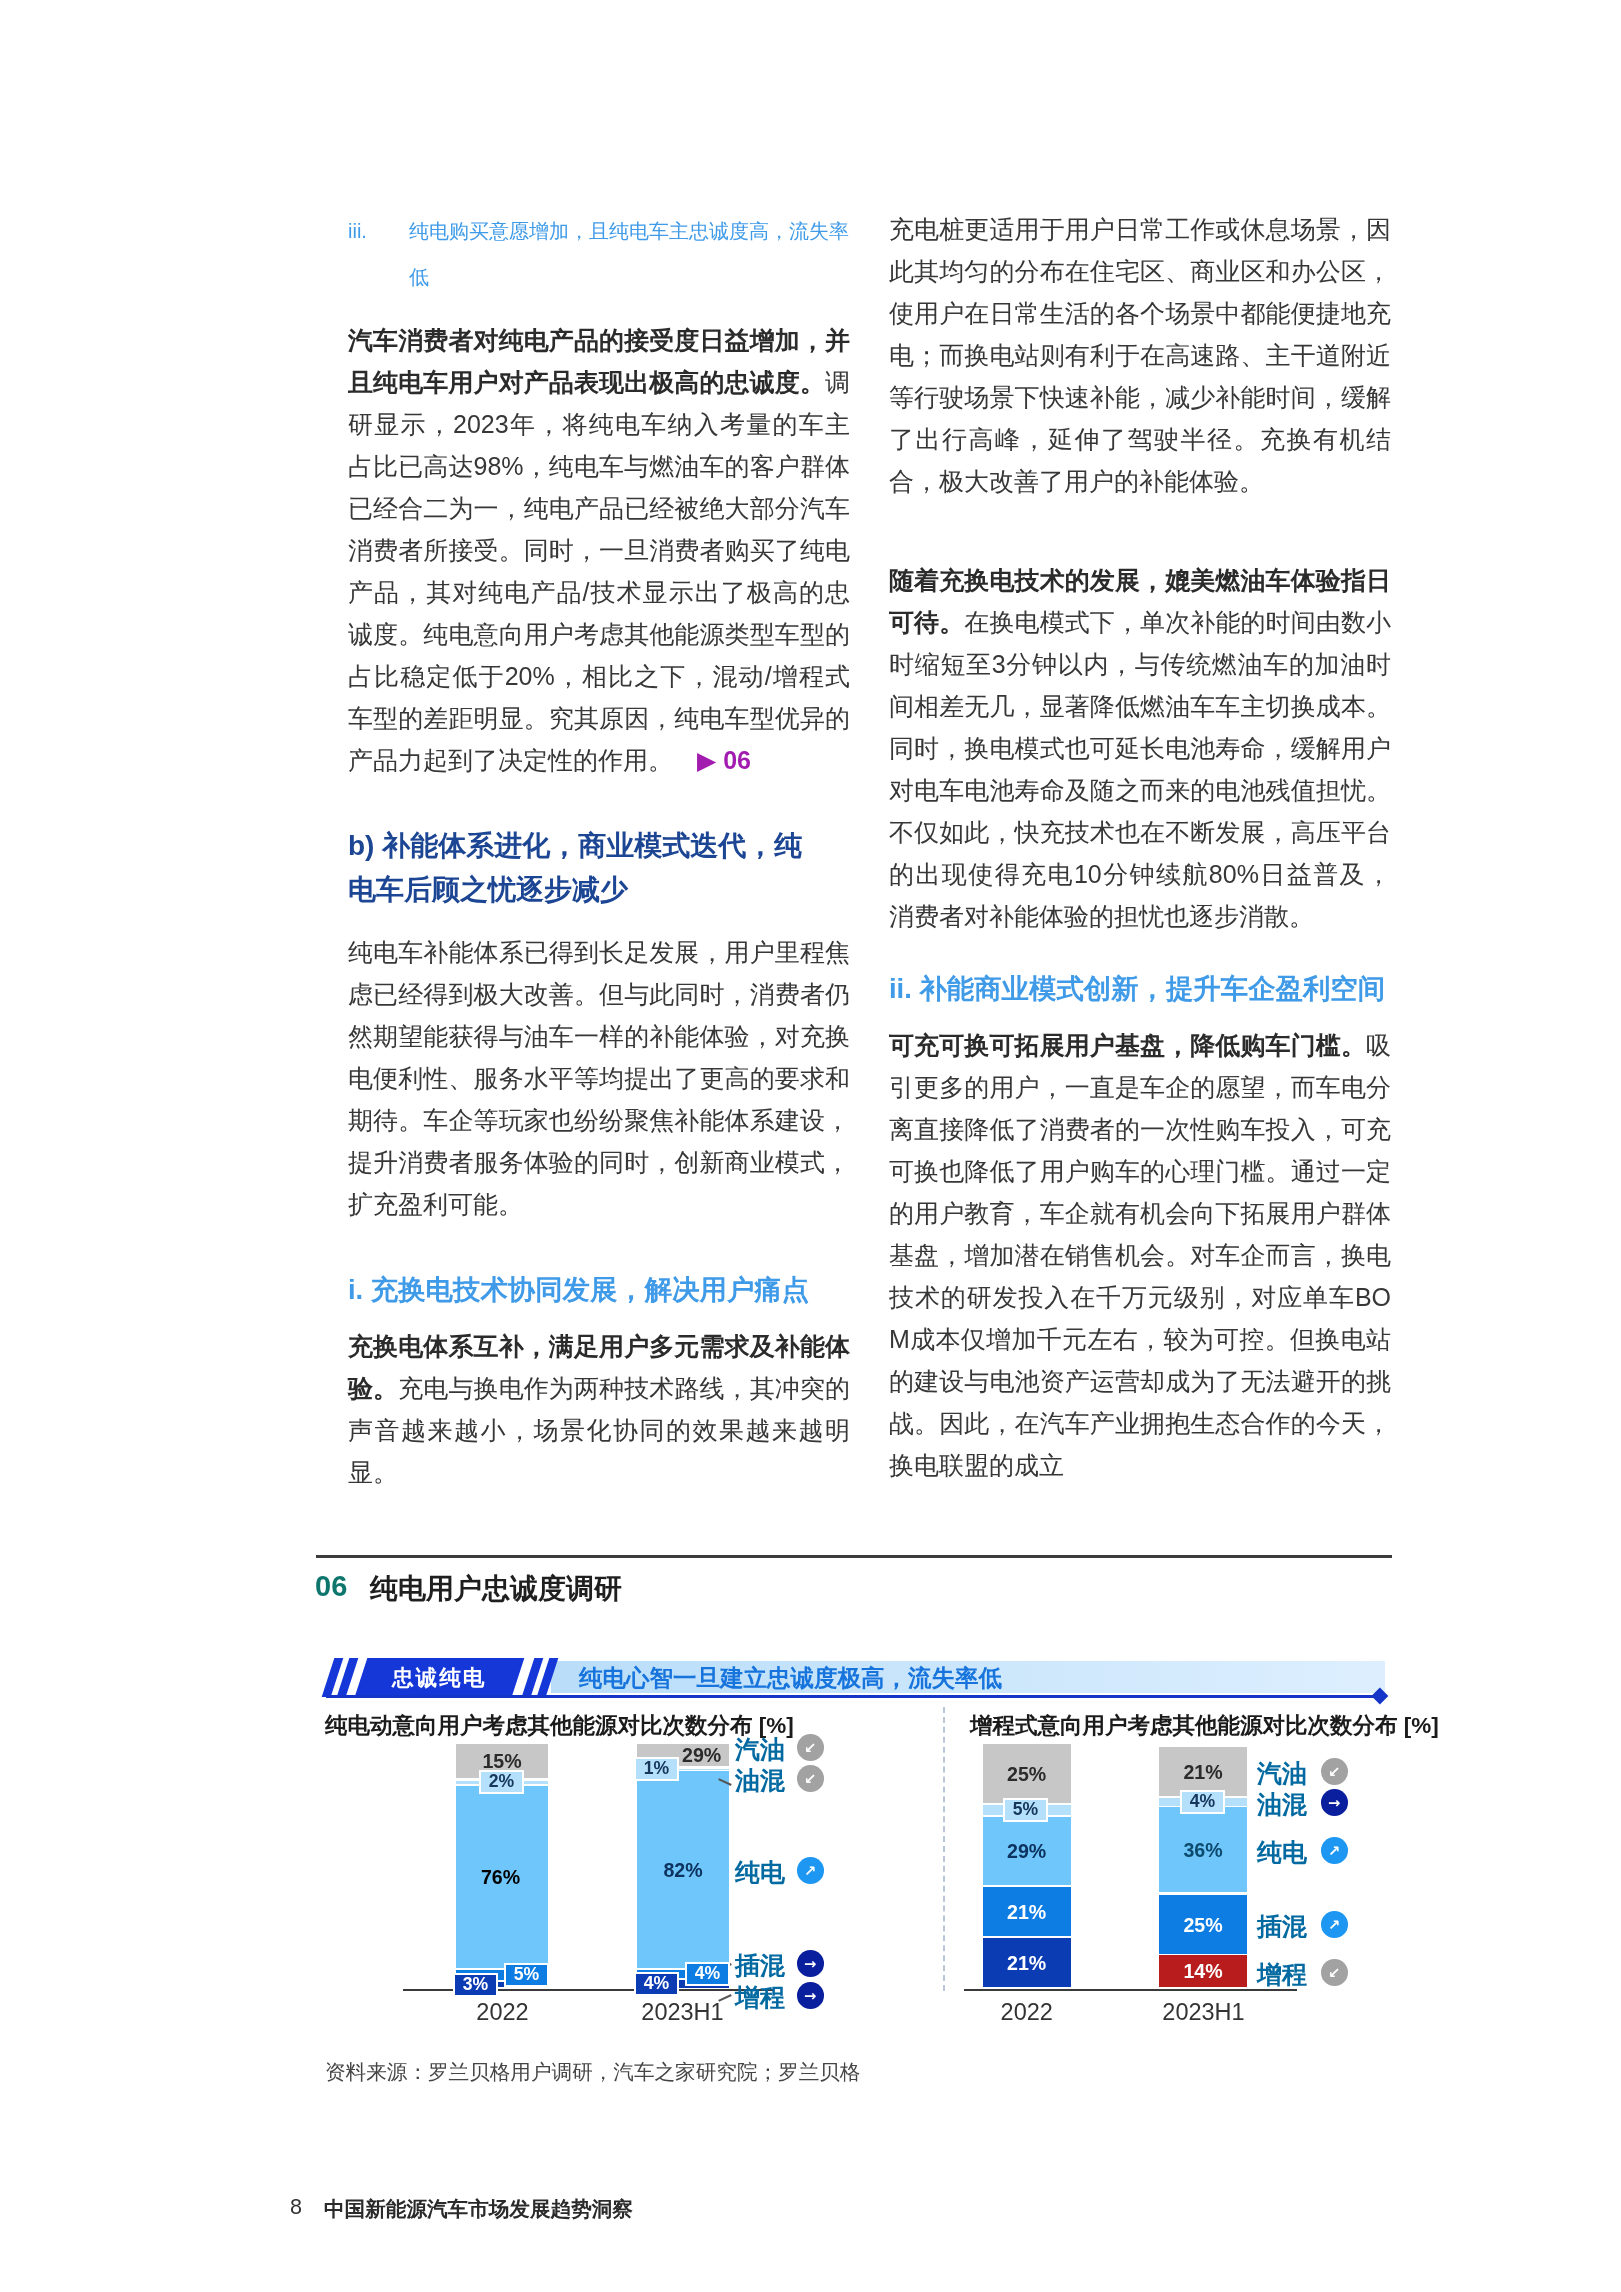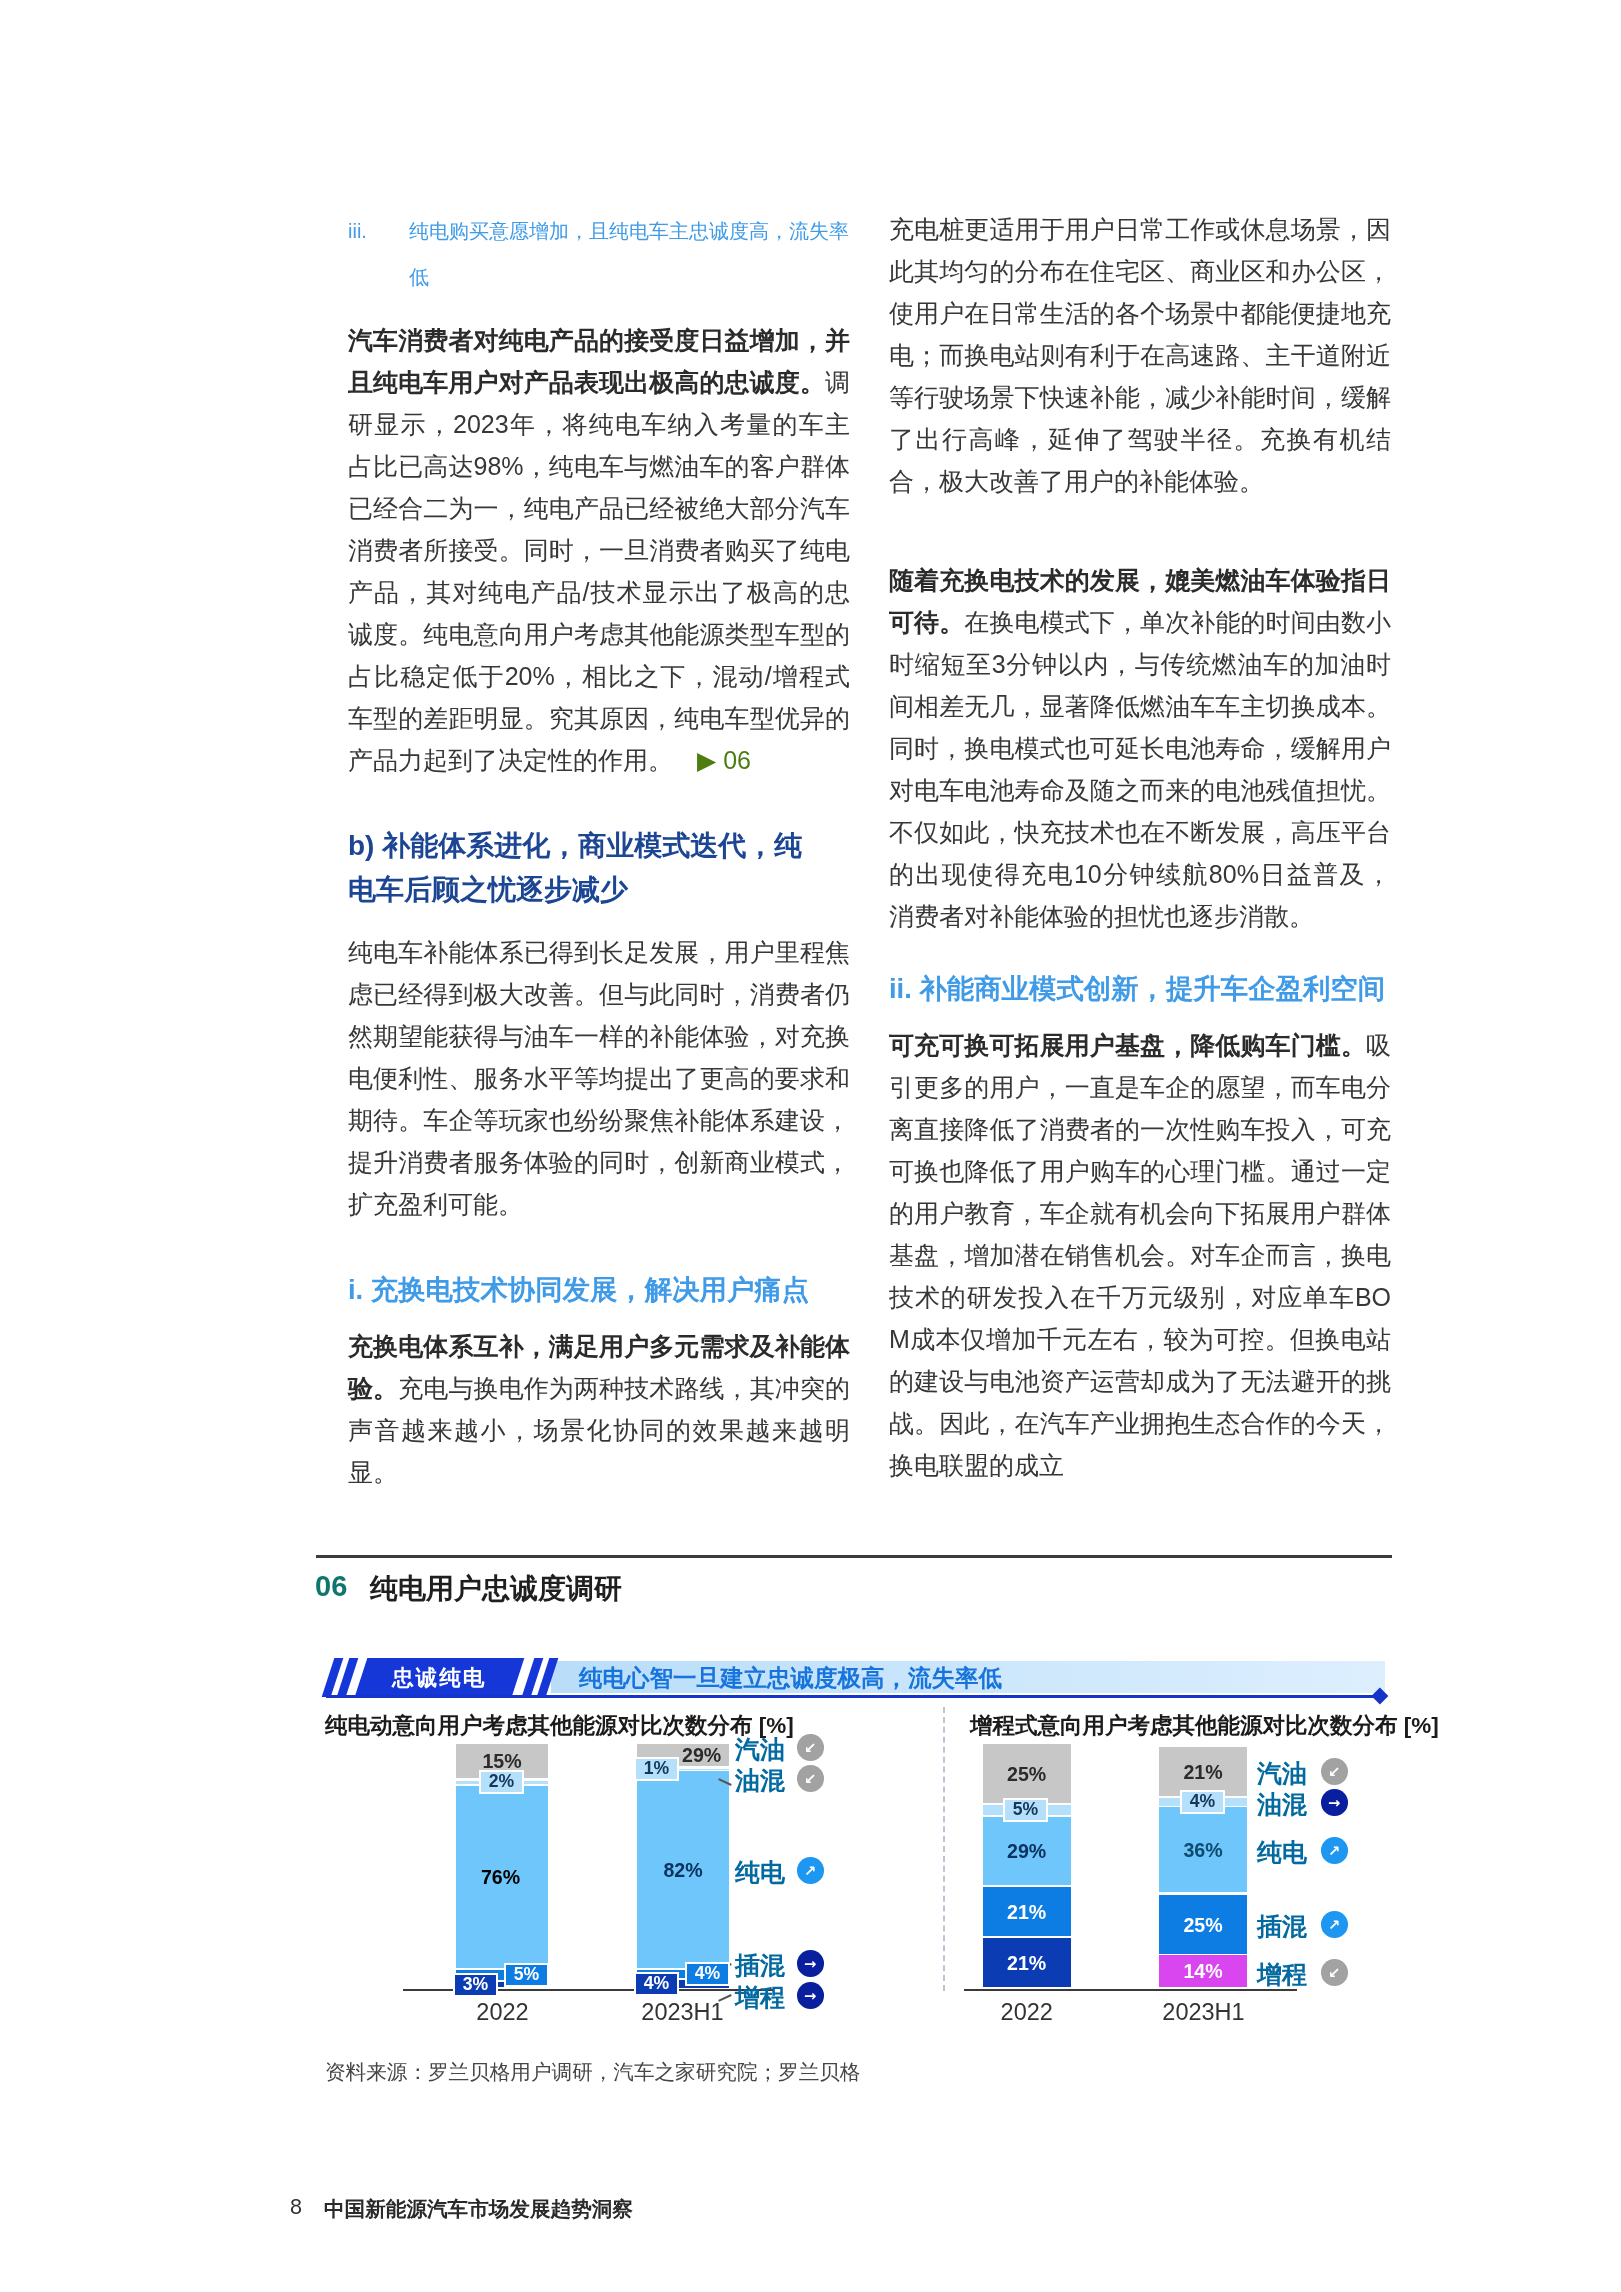--- a/index.html
+++ b/index.html
@@ -3,21 +3,21 @@
 <meta charset="utf-8">
 <style>
   html,body{margin:0;padding:0;background:#e8e8e8;}
   .page{position:relative;width:1621px;height:2293px;background:#ffffff;overflow:hidden;
         font-family:"Liberation Sans","DejaVu Sans",sans-serif;color:#373737;}
   
   .col{position:absolute;width:502px;}
   .body-p{position:absolute;width:502px;font-size:25px;line-height:42px;
           text-align:justify;word-break:break-all;color:#373737;}
   .body-p b{font-weight:bold;color:#2b2b2b;}
-  .ref{color:#4d7c0f;font-weight:normal;padding-left:17px;}
+  .ref{color:#a21caf;font-weight:bold;padding-left:17px;}
   .h-iii{position:absolute;display:flex;font-size:20px;line-height:46px;font-weight:normal;color:#3f9be8;}
   .h-iii .mk{width:61px;flex:none;}
   .h-iii .tx{width:441px;}
   .h-b{position:absolute;width:482px;font-size:28px;line-height:44px;font-weight:bold;color:#1c4693;}
   .h-sub{position:absolute;font-size:27.4px;font-weight:bold;color:#3f9be8;white-space:nowrap;}
   
   .fig-rule{position:absolute;background:#3c3c3c;}
   .fig-num{position:absolute;font-size:29px;font-weight:bold;color:#0f766e;}
   .fig-title{position:absolute;font-size:28px;font-weight:bold;color:#1f1f1f;}
   
@@ -168,21 +168,21 @@
         <div class="seg-label" style="color: rgb(43, 43, 43); left: 0px; right: 0px; text-align: center;">21%</div>
       </div>
       <div class="chip" style="background: rgb(181, 224, 251); color: rgb(22, 54, 92); top: 80px; left: 210px;">4%</div>
       <div class="seg" style="left: 189px; top: 88px; width: 88px; height: 7.7px; background: rgb(181, 224, 251);"></div>
       <div class="seg" style="left: 189px; top: 97px; width: 88px; height: 85px; background: rgb(110, 198, 250);">
         <div class="seg-label" style="color: #0c4a6e; left: 0px; right: 0px; text-align: center;">36%</div>
       </div>
       <div class="seg" style="left: 189px; top: 185px; width: 88px; height: 59px; background: rgb(13, 125, 228);">
         <div class="seg-label" style="color: rgb(255, 255, 255); left: 0px; right: 0px; text-align: center;">25%</div>
       </div>
-      <div class="seg" style="left: 189px; top: 245px; width: 88px; height: 32px; background: #d946ef;">
+      <div class="seg" style="left: 189px; top: 245px; width: 88px; height: 32px; background: #b91c1c;">
         <div class="seg-label" style="color: rgb(255, 255, 255); left: 0px; right: 0px; text-align: center;">14%</div>
       </div>
       <div class="cat" style="left: 165px; top: 289px; width: 137px;">2023H1</div>
       <div class="lg-label" style="left: 287px; top: 47px;">汽油</div>
       <div class="lg-icon" style="left: 351px; top: 48px; background: rgb(162, 162, 162);">↙</div>
       <div class="lg-label" style="left: 287px; top: 78px;">油混</div>
       <div class="lg-icon" style="left: 351px; top: 79px; background: rgb(10, 31, 158);">→</div>
       <div class="lg-label" style="left: 287px; top: 126px;">纯电</div>
       <div class="lg-icon" style="left: 351px; top: 127px; background: rgb(30, 151, 243);">↗</div>
       <div class="lg-label" style="left: 287px; top: 200px;">插混</div>

